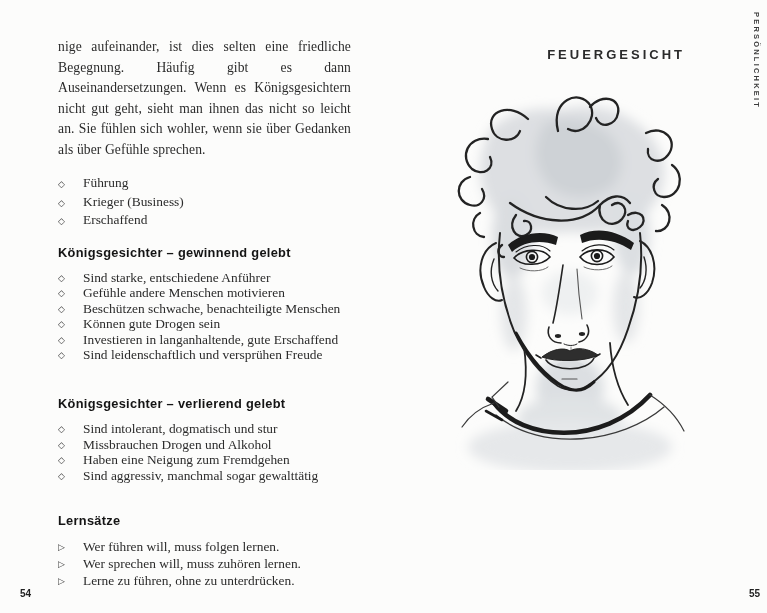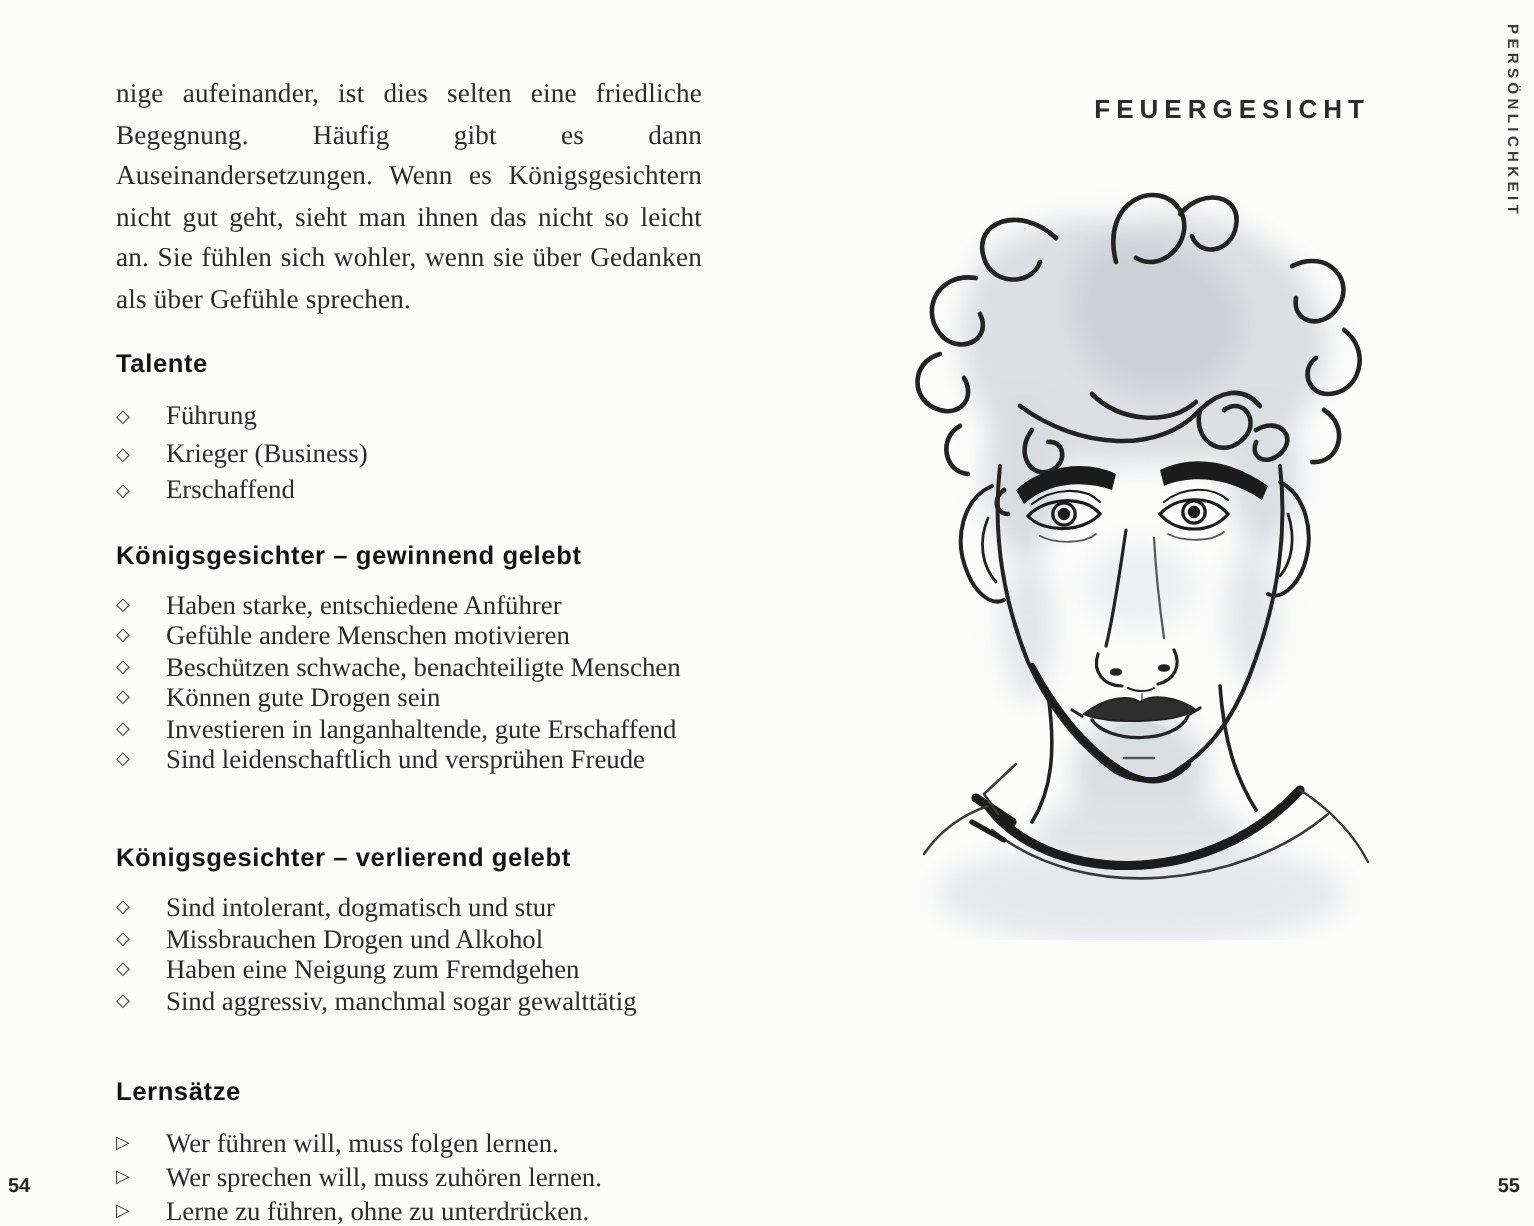--- a/index.html
+++ b/index.html
@@ -49,33 +49,32 @@
     font-family:"Liberation Sans", sans-serif;font-weight:700;
     font-size:7.5px;letter-spacing:2.2px;color:#3c3c3c;
   }
 
   
   .folio{
     position:absolute;bottom:14px;
     font-family:"Liberation Sans", sans-serif;font-weight:700;
     font-size:10px;color:#222;
   }
-  .folio-left{left:4px;}
+  .folio-left{left:20px;}
   .folio-right{right:7px;}
 </style>
 </head>
 <body>
 
 <div class="spread">
 
   <main class="left-col">
     <p class="intro">nige aufeinander, ist dies selten eine friedliche Begegnung. Häufig gibt es dann Auseinandersetzungen. Wenn es Königsgesichtern nicht gut geht, sieht man ihnen das nicht so leicht an. Sie fühlen sich wohler, wenn sie über Gedanken als über Gefühle sprechen.</p>
 
     <section class="sec s0">
-      <h3>Talente</h3>
       <ul>
         <li>
             <span class="bullet">◇</span>
             <span class="item-text">Führung</span>
           </li>
         <li>
             <span class="bullet">◇</span>
             <span class="item-text">Krieger (Business)</span>
           </li>
         <li>
@@ -83,21 +82,21 @@
             <span class="item-text">Erschaffend</span>
           </li>
       </ul>
     </section>
 
     <section class="sec s1">
       <h3>Königsgesichter – gewinnend gelebt</h3>
       <ul>
         <li>
             <span class="bullet">◇</span>
-            <span class="item-text">Haben starke, entschiedene Anführer</span>
+            <span class="item-text">Sind starke, entschiedene Anführer</span>
           </li>
         <li>
             <span class="bullet">◇</span>
             <span class="item-text">Gefühle andere Menschen motivieren</span>
           </li>
         <li>
             <span class="bullet">◇</span>
             <span class="item-text">Beschützen schwache, benachteiligte Menschen</span>
           </li>
         <li>

